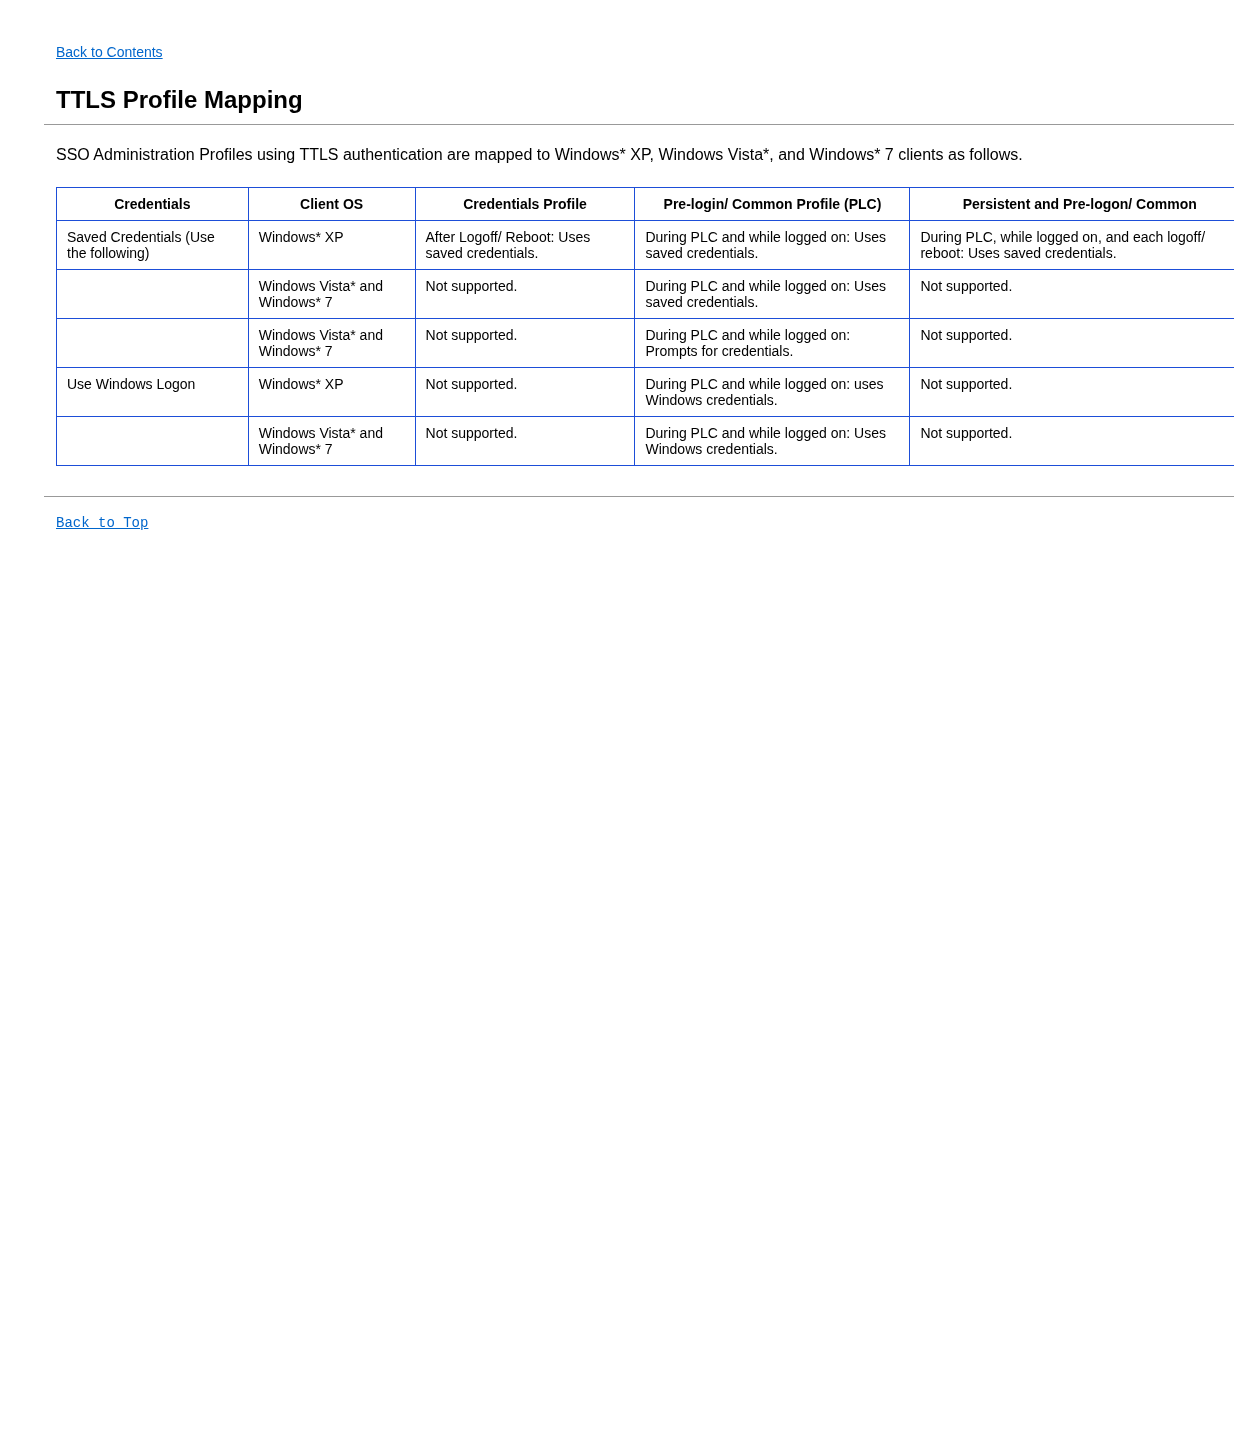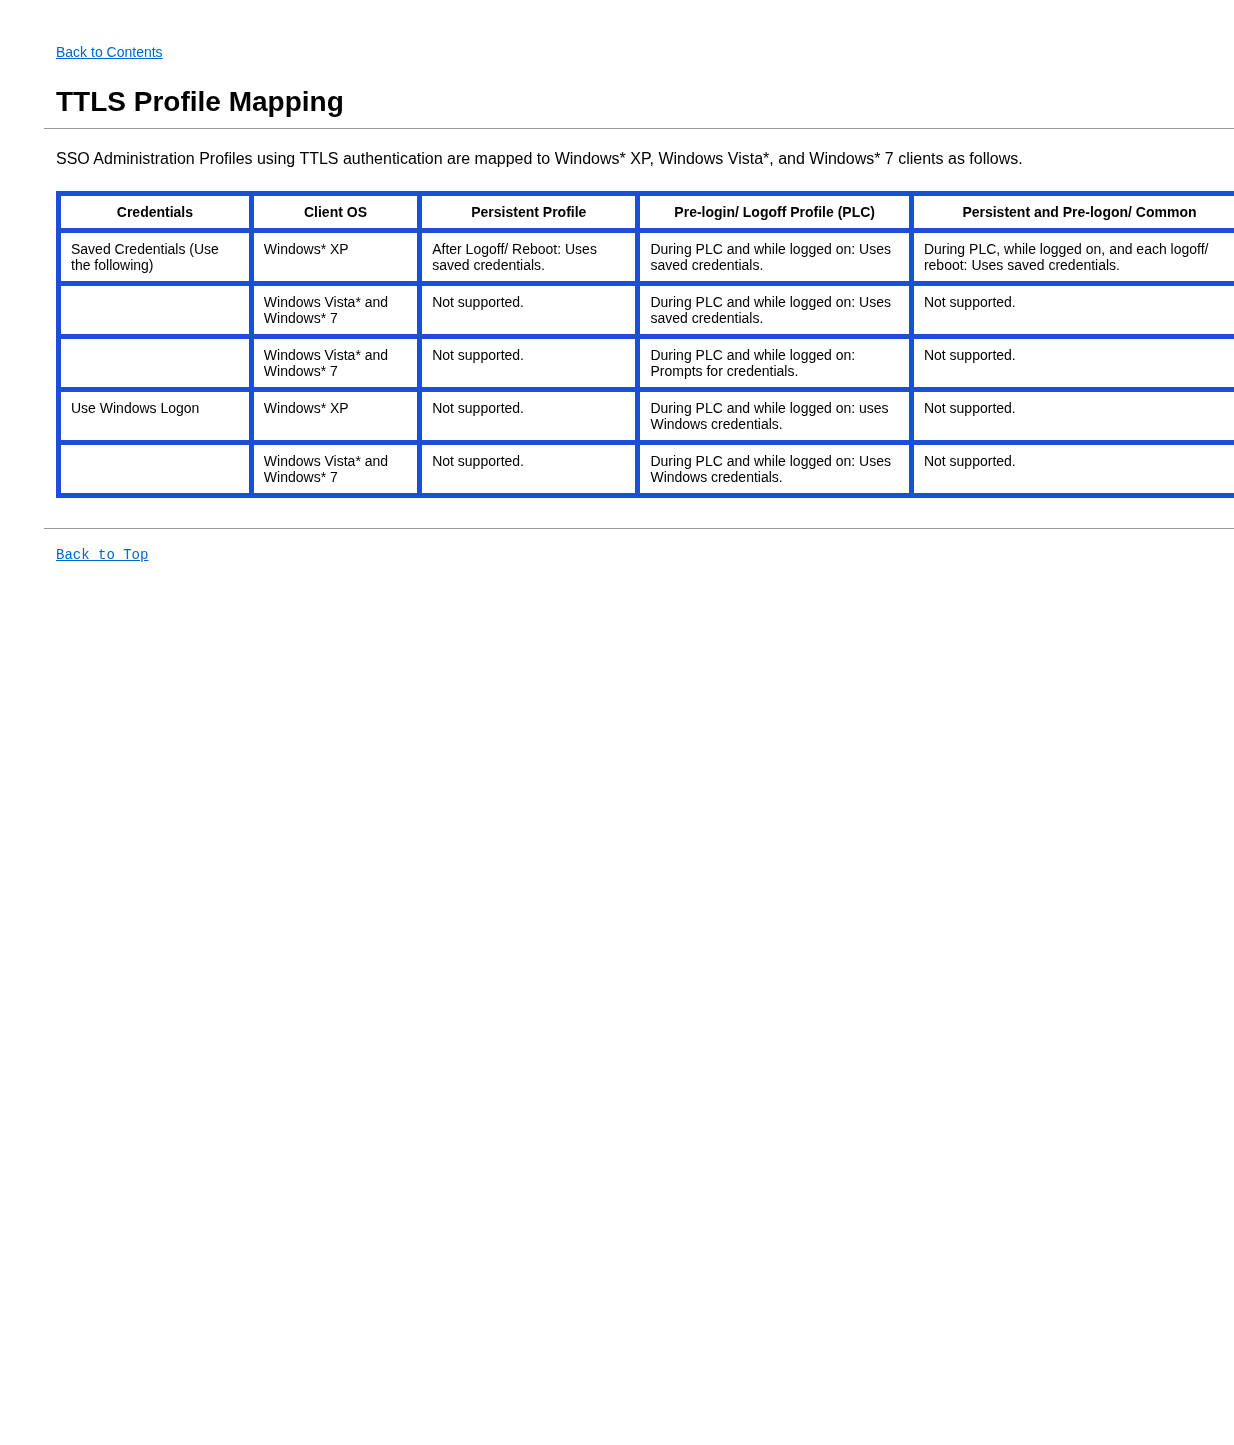--- a/index.html
+++ b/index.html
@@ -13,21 +13,21 @@
     }
     .back-to-contents {
       display: block;
       padding: 8px 0 8px 0;
       color: #0066cc;
       text-decoration: underline;
       cursor: pointer;
       font-size: 14px;
     }
     .page-title {
-      font-size: 28px;
+      font-size: 24px;
       font-weight: bold;
       margin-top: 18px;
       margin-bottom: 10px;
     }
     .horizontal-rule {
       border: none;
       border-top: 1px solid #999;
       margin: 10px 0 18px 0;
     }
     .intro-text {
@@ -35,21 +35,21 @@
       margin-bottom: 20px;
       line-height: 1.5;
     }
     table {
       border-collapse: collapse;
       width: 100%;
       margin-bottom: 30px;
       font-size: 14px;
     }
     th, td {
-      border: 5px solid #1d4ed8;
+      border: 1px solid #1d4ed8;
       padding: 8px 10px;
       vertical-align: top;
     }
     th {
       font-weight: bold;
       background: #fff;
     }
     .back-to-top {
       display: block;
       padding: 8px 0;
@@ -75,22 +75,22 @@
 
 <hr class="horizontal-rule">
 
 <p class="intro-text">SSO Administration Profiles using TTLS authentication are mapped to Windows* XP, Windows Vista*, and Windows* 7 clients as follows.</p>
 
 <table>
   <thead>
     <tr>
       <th>Credentials</th>
       <th>Client OS</th>
-      <th>Persistent Profile</th>
-      <th>Pre-login/ Logoff Profile (PLC)</th>
+      <th>Credentials Profile</th>
+      <th>Pre-login/ Common Profile (PLC)</th>
       <th>Persistent and Pre-logon/ Common</th>
     </tr>
   </thead>
   <tbody id="table-body">
   <tr>
         <td>Saved Credentials (Use the following)</td>
         <td>Windows* XP</td>
         <td>After Logoff/ Reboot: Uses saved credentials.</td>
         <td>During PLC and while logged on: Uses saved credentials.</td>
         <td>During PLC, while logged on, and each logoff/ reboot: Uses saved credentials.</td>

